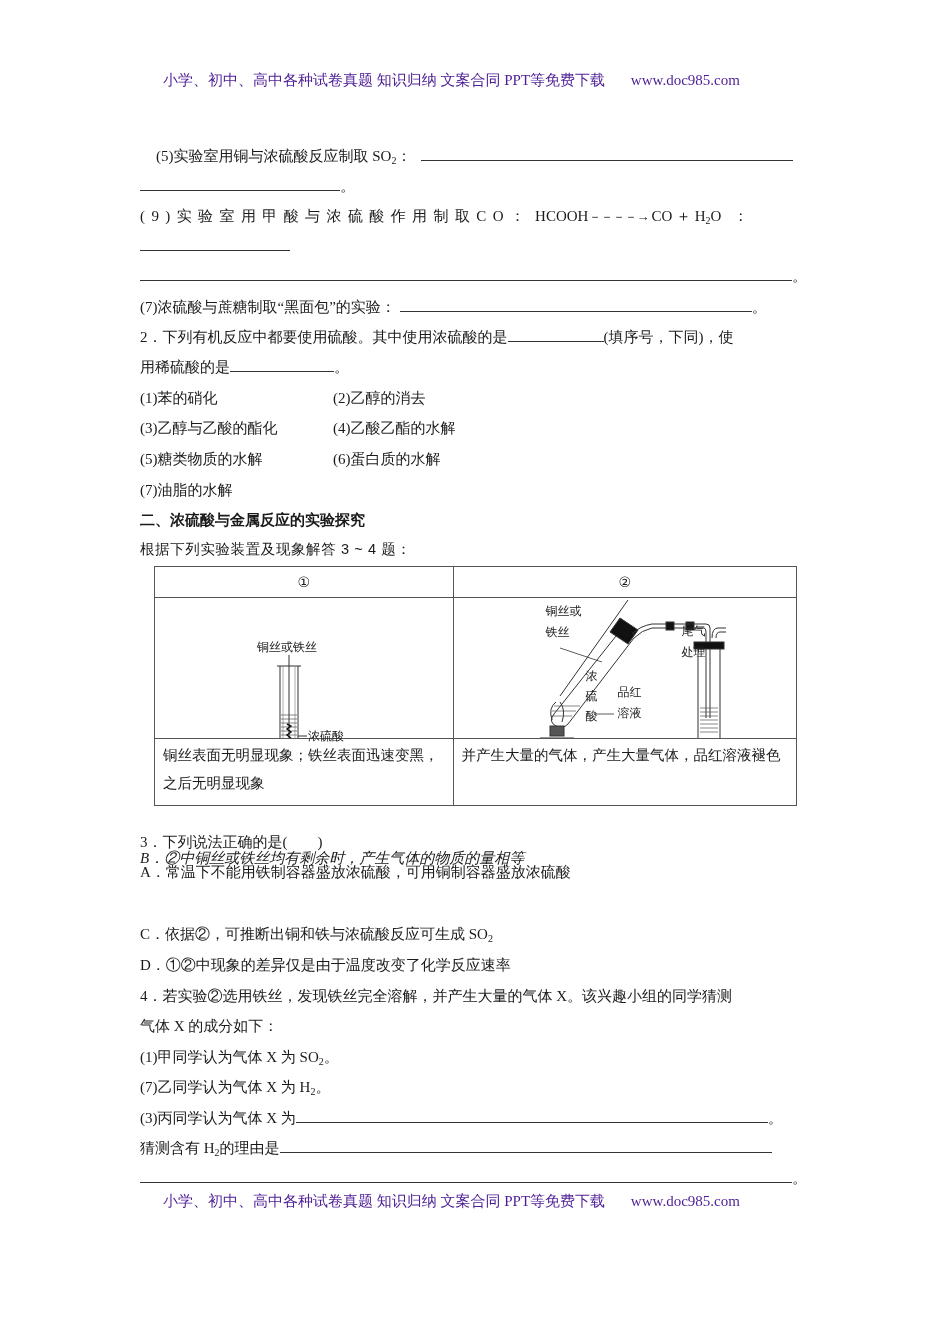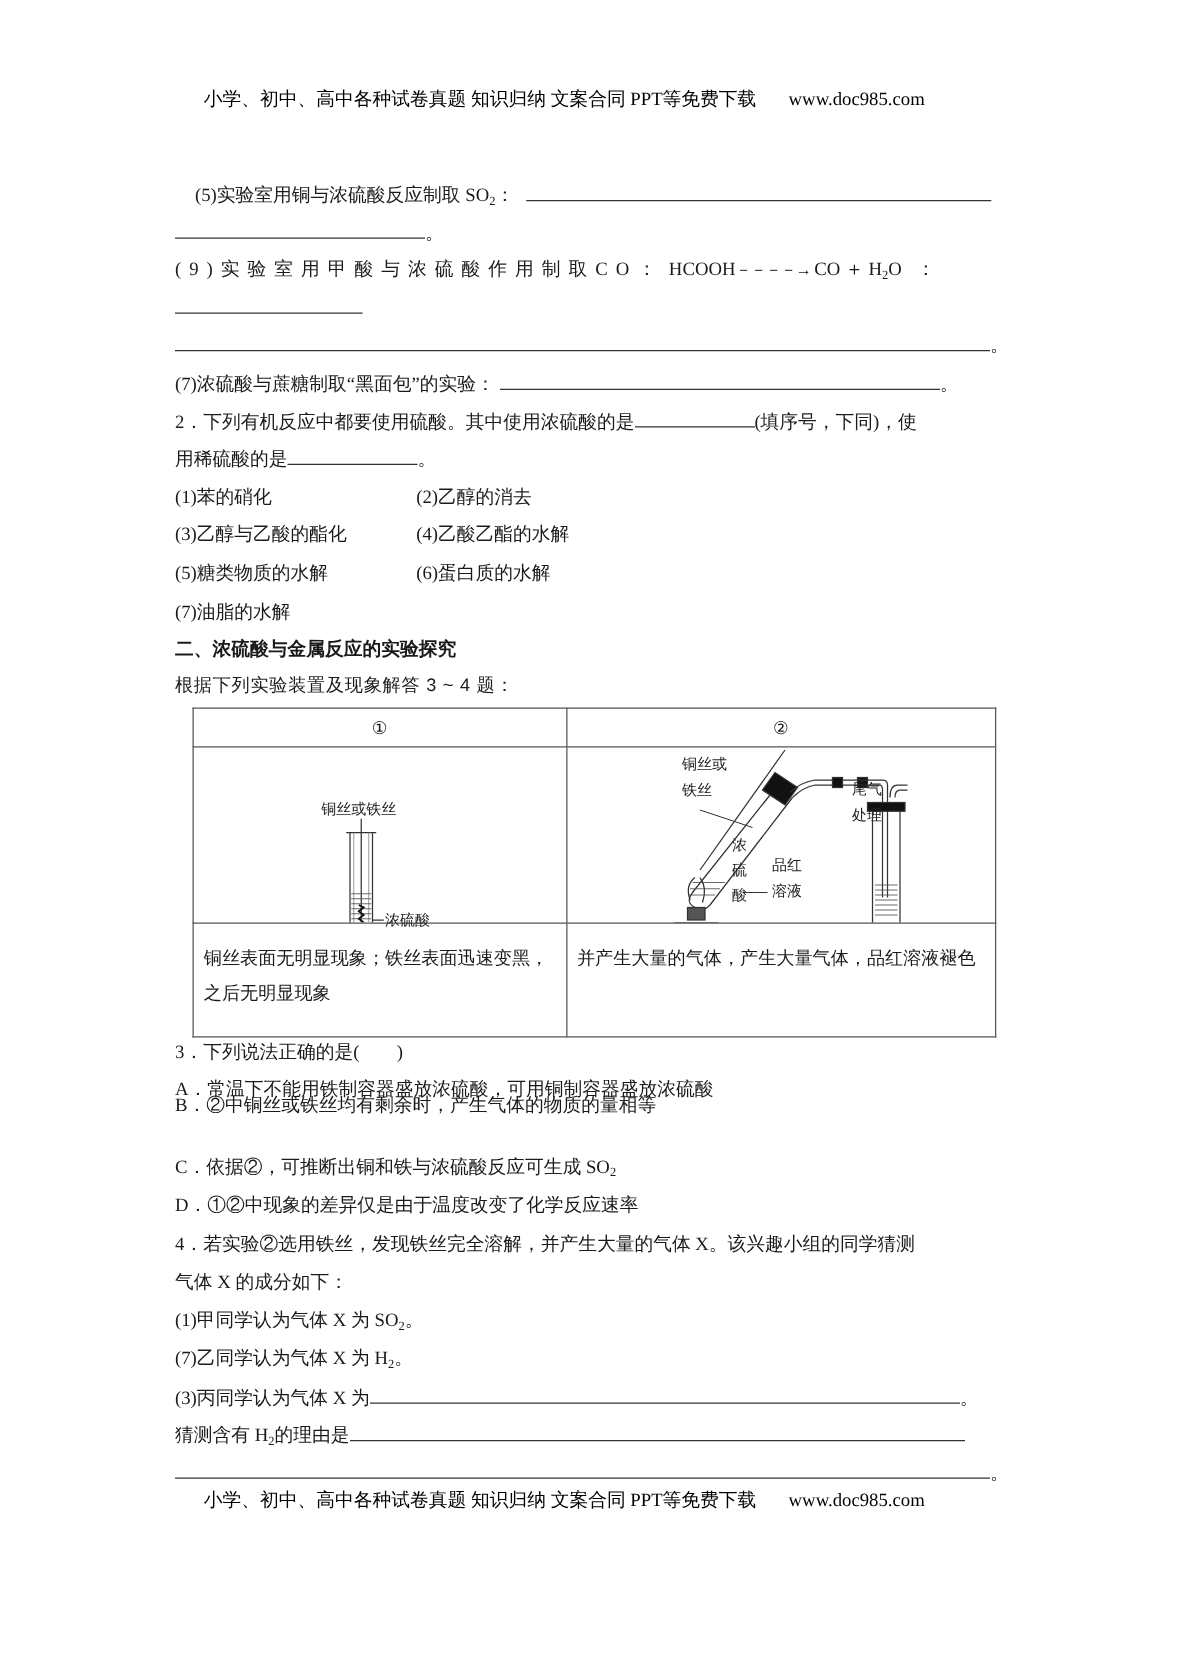--- a/index.html
+++ b/index.html
@@ -1,29 +1,29 @@
 <!DOCTYPE html>
 <html><head>
 <meta charset="utf-8">
 <style>
   html, body { margin:0; padding:0; background:#ffffff; }
   body { width:950px; height:1344px; position:relative; overflow:hidden;
          font-family:"Liberation Serif","DejaVu Serif",serif; color:#1a1a1a; }
   .line { position:absolute; left:140px; font-size:15px; line-height:20px; white-space:nowrap; }
-  .hdr { position:absolute; font-size:15px; line-height:20px; white-space:nowrap; color:#000000; }
+  .hdr { position:absolute; font-size:15px; line-height:20px; white-space:nowrap; color:#4c1d95; }
   .blank { display:inline-block; border-bottom:1px solid #333; height:14px; vertical-align:baseline; }
   .sub { font-size:10px; vertical-align:-3px; }
   .bold { font-family:"Liberation Sans","DejaVu Sans",sans-serif; font-weight:bold; }
   .sans { font-family:"Liberation Sans","DejaVu Sans",sans-serif; }
   .spaced { letter-spacing:6.4px; }
   table.exp { position:absolute; left:154px; top:566px; width:643px; border-collapse:collapse; }
   table.exp td { border:1px solid #555; padding:0; vertical-align:middle; }
   .th { height:30px; text-align:center; font-family:"Liberation Sans","DejaVu Sans",sans-serif; font-size:14px; }
   .fig { height:140px; position:relative; }
-  .obs { height:62px; font-family:"Liberation Sans","DejaVu Sans",sans-serif; font-size:14.5px; line-height:28px; padding:14px 8px !important; vertical-align:top !important; }
+  .obs { height:62px; font-family:"Liberation Sans","DejaVu Sans",sans-serif; font-size:14.5px; line-height:28px; padding:2px 8px !important; vertical-align:top !important; }
   .diag-label { position:absolute; font-family:"DejaVu Serif",serif; font-size:12px; color:#222; white-space:nowrap; }
 </style>
 </head>
 <body>
 
 <div class="hdr" style="left:163px; top:70px;">
   <span>小学、初中、高中各种试卷真题  知识归纳  文案合同  PPT等免费下载</span>
   <span style="margin-left:22px;">www.doc985.com</span>
 </div>
 
@@ -157,21 +157,21 @@
   </tr>
   <tr>
     <td class="obs">铜丝表面无明显现象；铁丝表面迅速变黑，之后无明显现象</td>
     <td class="obs">并产生大量的气体，产生大量气体，品红溶液褪色</td>
   </tr>
 </tbody>
   </table>
 
 <div class="line" style="top:832px;">3．下列说法正确的是(　　)</div>
 <div class="line" style="top:862px;">A．常温下不能用铁制容器盛放浓硫酸，可用铜制容器盛放浓硫酸</div>
-<div class="line" style="top:875px;">B．②中铜丝或铁丝均有剩余时，产生气体的物质的量相等</div>
+<div class="line" style="top:848px;font-style:italic;">B．②中铜丝或铁丝均有剩余时，产生气体的物质的量相等</div>
 <div class="line" style="top:924px;">
   <span>C．依据②，可推断出铜和铁与浓硫酸反应可生成 SO</span><span class="sub">2</span>
 </div>
 <div class="line" style="top:955px;">D．①②中现象的差异仅是由于温度改变了化学反应速率</div>
 
 <div class="line" style="top:986px;">4．若实验②选用铁丝，发现铁丝完全溶解，并产生大量的气体 X。该兴趣小组的同学猜测</div>
 <div class="line" style="top:1016px;">气体 X 的成分如下：</div>
 <div class="line" style="top:1047px;">
   <span>(1)甲同学认为气体 X 为 SO</span><span class="sub">2</span><span>。</span>
 </div>

